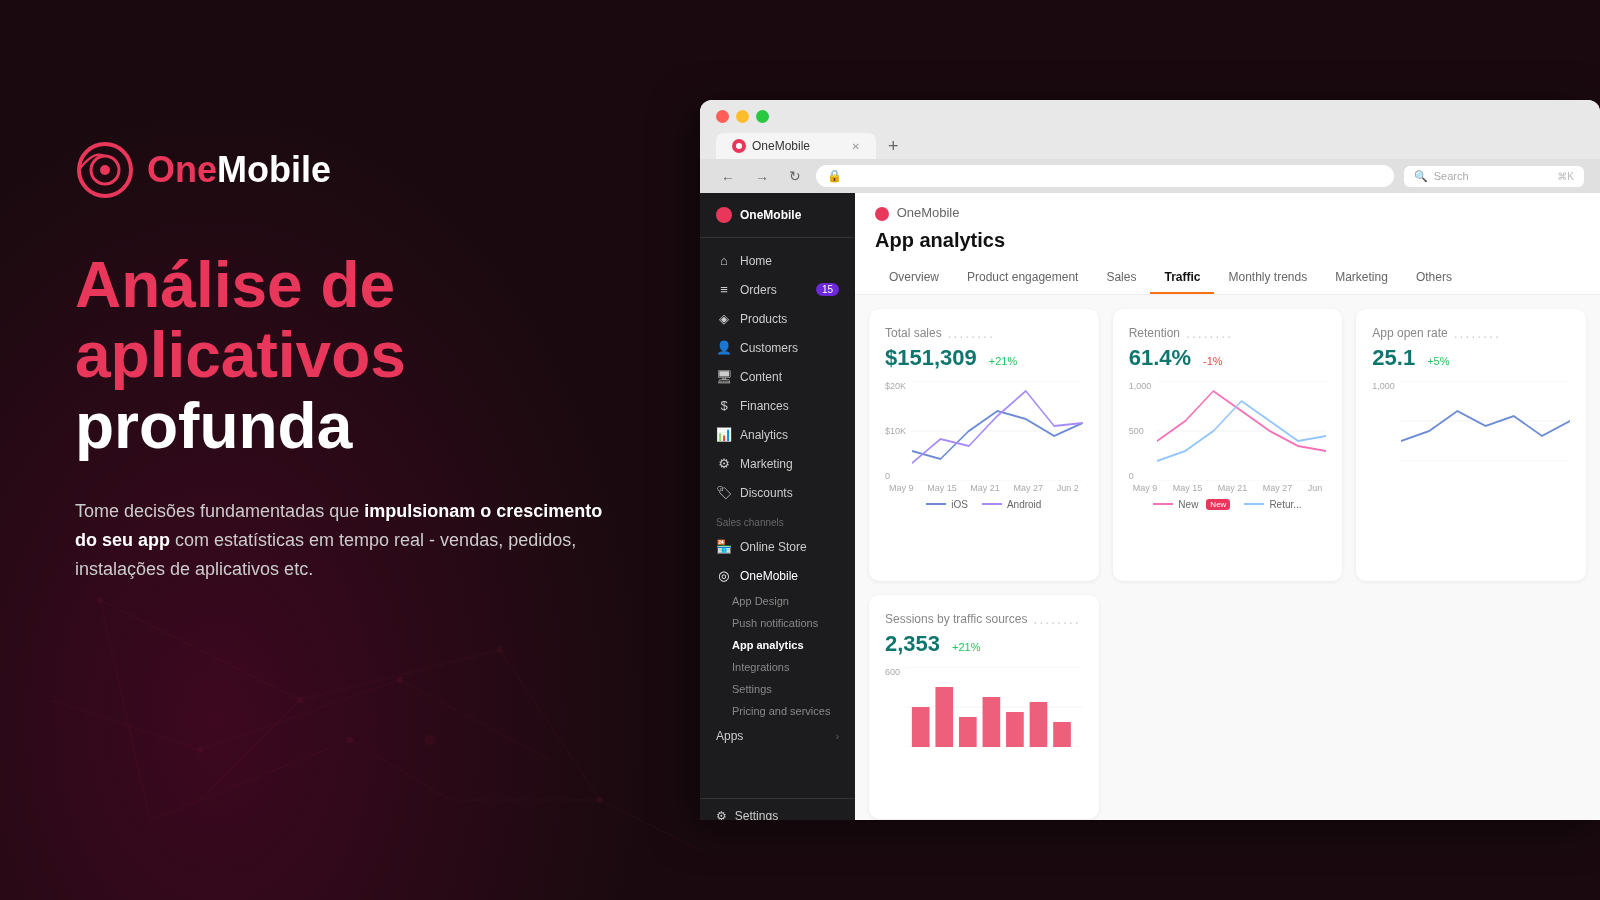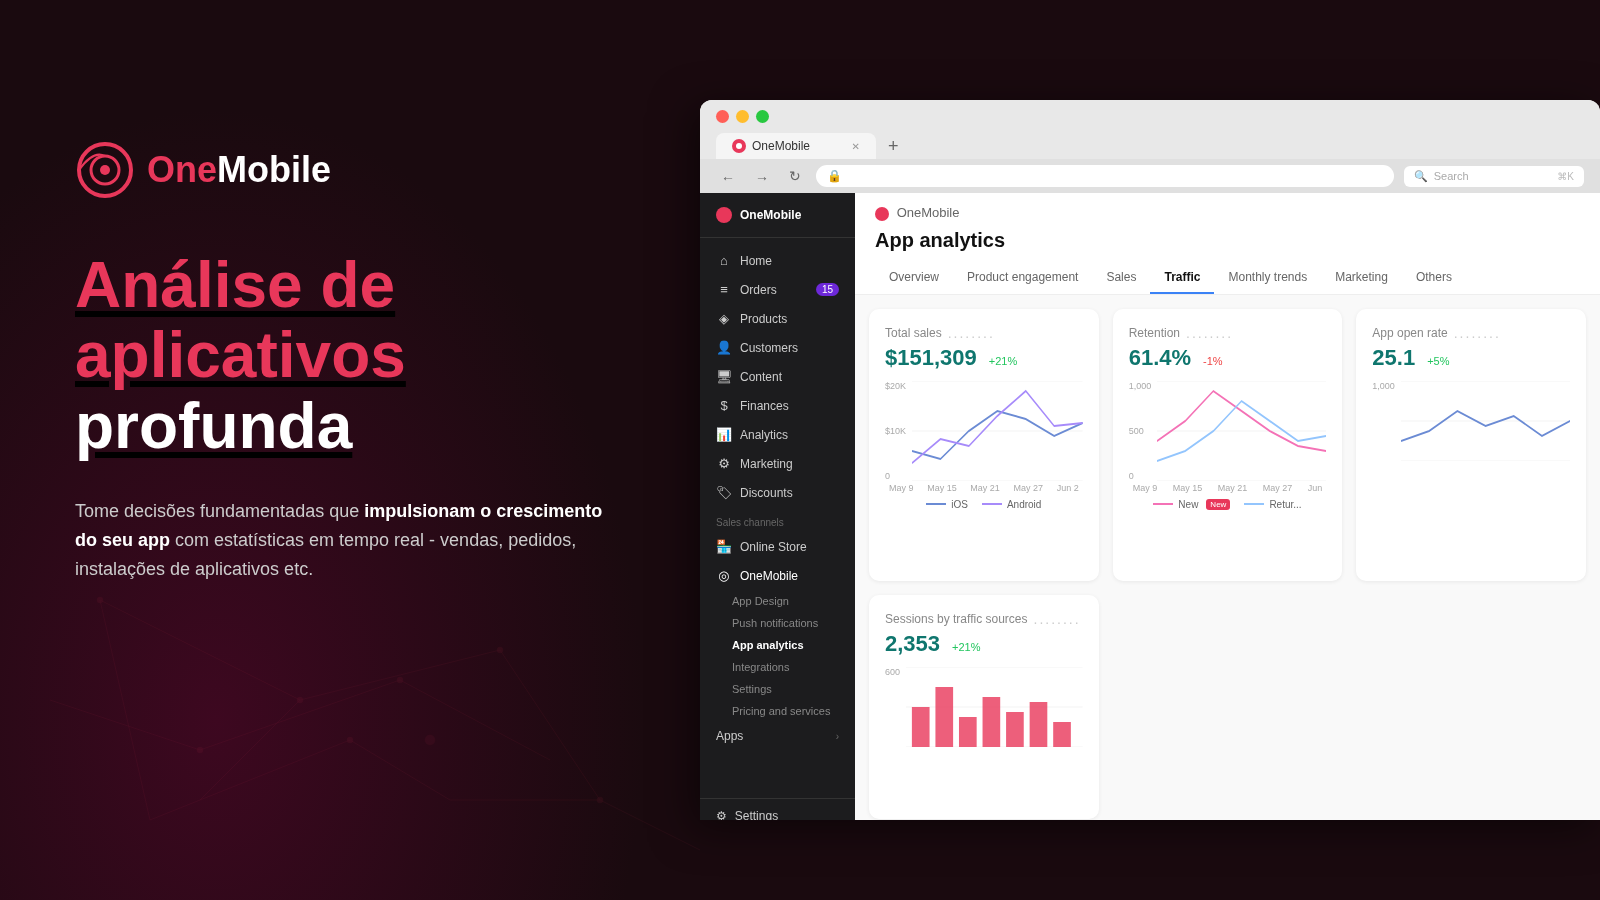--- a/index.html
+++ b/index.html
@@ -46,21 +46,20 @@
       align-items: center;
       gap: 12px;
       margin-bottom: 50px;
     }
 
     .headline {
       font-size: 64px;
       font-weight: 700;
       line-height: 1.1;
       margin-bottom: 36px;
-      text-decoration: underline;
     }
 
     .headline .highlight {
       color: #e8375a;
     }
 
     .headline .normal {
       color: white;
     }
 
@@ -322,21 +321,21 @@
       font-size: 12px;
       color: #666;
       cursor: pointer;
       border-bottom: 2px solid transparent;
       white-space: nowrap;
     }
 
     .tab-item.active {
       color: #111;
       font-weight: 600;
-      border-bottom: 2px solid #3b82f6;
+      border-bottom: 2px solid #f97316;
     }
 
     
     .charts-grid {
       display: grid;
       grid-template-columns: 1fr 1fr 1fr;
       gap: 14px;
       padding: 14px;
       overflow-y: auto;
       flex: 1;

